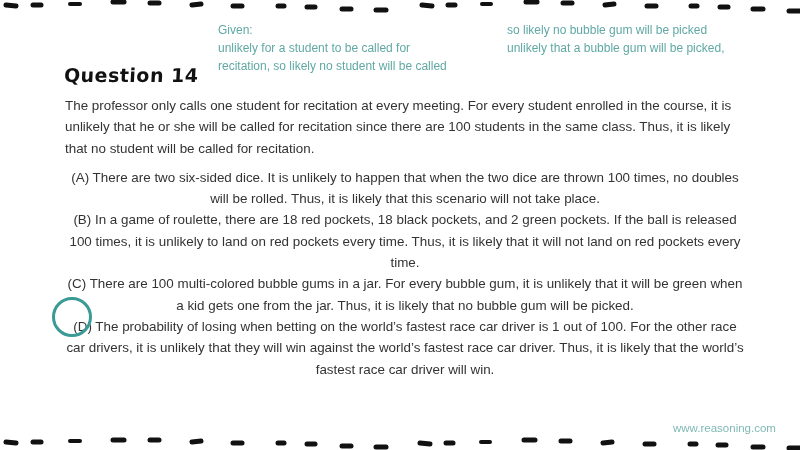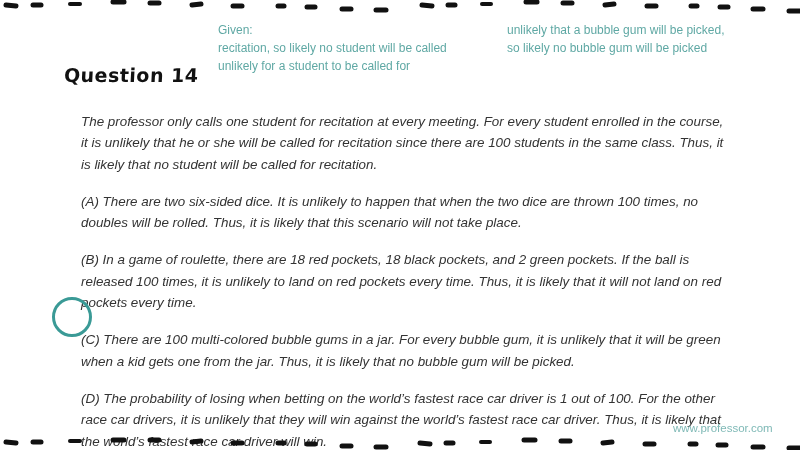--- a/index.html
+++ b/index.html
@@ -50,28 +50,28 @@
     .content {
       position: absolute;
       left: 65px;
       top: 95px;
       width: 680px;
       font-size: 13.4px;
       line-height: 21.3px;
       color: #333333;
     }
     .content p {
-      margin: 16px;
-      font-style: italic;
+      margin: 0;
     }
     .content .stem {
       margin-bottom: 8px;
     }
     .choice-line {
       margin: 0;
+      text-align: center;
     }
     .circle-marker {
       position: absolute;
       left: 52px;
       top: 297px;
       width: 40px;
       height: 40px;
       border: 3px solid #3a9a96;
       border-radius: 50%;
       box-sizing: border-box;
@@ -112,41 +112,41 @@
       <line x1="691" y1="6" x2="697" y2="6" stroke-width="5"></line>
       <line x1="720" y1="7" x2="728" y2="7" stroke-width="5"></line>
       <line x1="753" y1="9" x2="763" y2="9" stroke-width="5"></line>
       <line x1="789" y1="11" x2="800" y2="11" stroke-width="5"></line>
     </g>
   </svg>
 </div>
 
 <div class="annotation given">
   <div>Given:</div>
+  <div>unlikely for a student to be called for</div>
   <div>recitation, so likely no student will be called</div>
-  <div>unlikely for a student to be called for</div>
 </div>
 <div class="annotation choice">
+  <div>so likely no bubble gum will be picked</div>
   <div>unlikely that a bubble gum will be picked,</div>
-  <div>so likely no bubble gum will be picked</div>
 </div>
 
 <div class="question-title">Question 14</div>
 
 <div class="content">
   <p class="stem">The professor only calls one student for recitation at every meeting. For every student enrolled in the course, it is unlikely that he or she will be called for recitation since there are 100 students in the same class. Thus, it is likely that no student will be called for recitation.</p>
   <p class="choice-line">(A) There are two six-sided dice. It is unlikely to happen that when the two dice are thrown 100 times, no doubles will be rolled. Thus, it is likely that this scenario will not take place.</p>
   <p class="choice-line">(B) In a game of roulette, there are 18 red pockets, 18 black pockets, and 2 green pockets. If the ball is released 100 times, it is unlikely to land on red pockets every time. Thus, it is likely that it will not land on red pockets every time.</p>
   <p class="choice-line">(C)  There are 100 multi-colored bubble gums in a jar. For every bubble gum, it is unlikely that it will be green when a kid gets one from the jar. Thus, it is likely that no bubble gum will be picked.</p>
   <p class="choice-line">(D) The probability of losing when betting on the world’s fastest race car driver is 1 out of 100. For the other race car drivers, it is unlikely that they will win against the world’s fastest race car driver. Thus, it is likely that the world’s fastest race car driver will win.</p>
 </div>
 
 <div class="circle-marker"></div>
 
-<div class="footer-url">www.professor.com</div>
+<div class="footer-url">www.reasoning.com</div>
 
 <div class="dash-row bottom">
   <svg width="800" height="16" viewBox="0 0 800 16">
     <g stroke="#111" stroke-linecap="round" fill="none">
       <line x1="6" y1="8" x2="16" y2="9" stroke-width="5"></line>
       <line x1="33" y1="8" x2="41" y2="8" stroke-width="5"></line>
       <line x1="70" y1="7" x2="80" y2="7" stroke-width="4"></line>
       <line x1="113" y1="6" x2="124" y2="6" stroke-width="5"></line>
       <line x1="150" y1="6" x2="159" y2="6" stroke-width="5"></line>
       <line x1="192" y1="8" x2="201" y2="7" stroke-width="5"></line>

